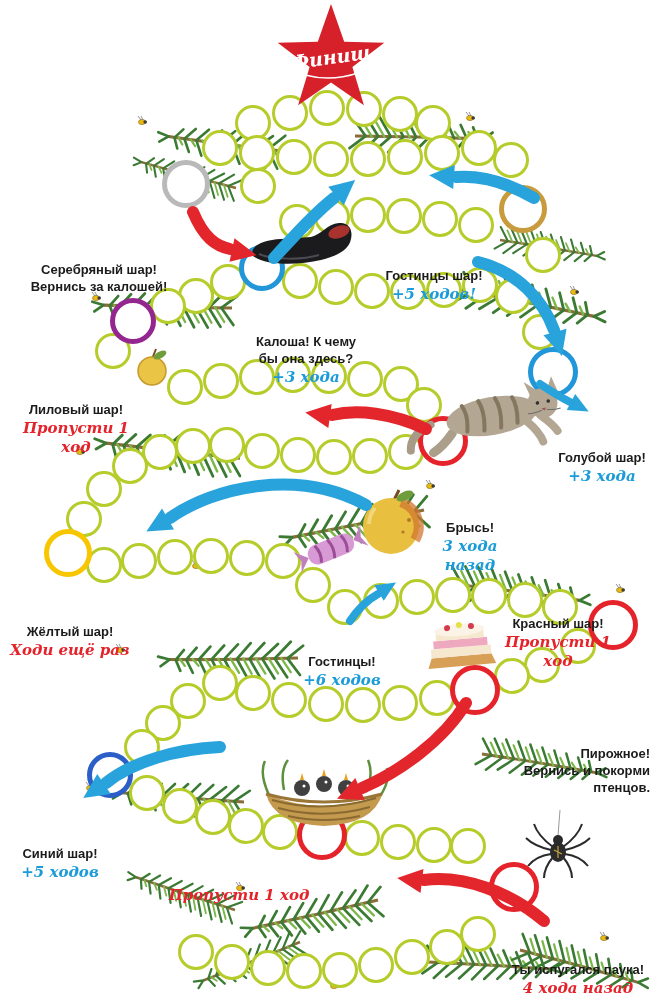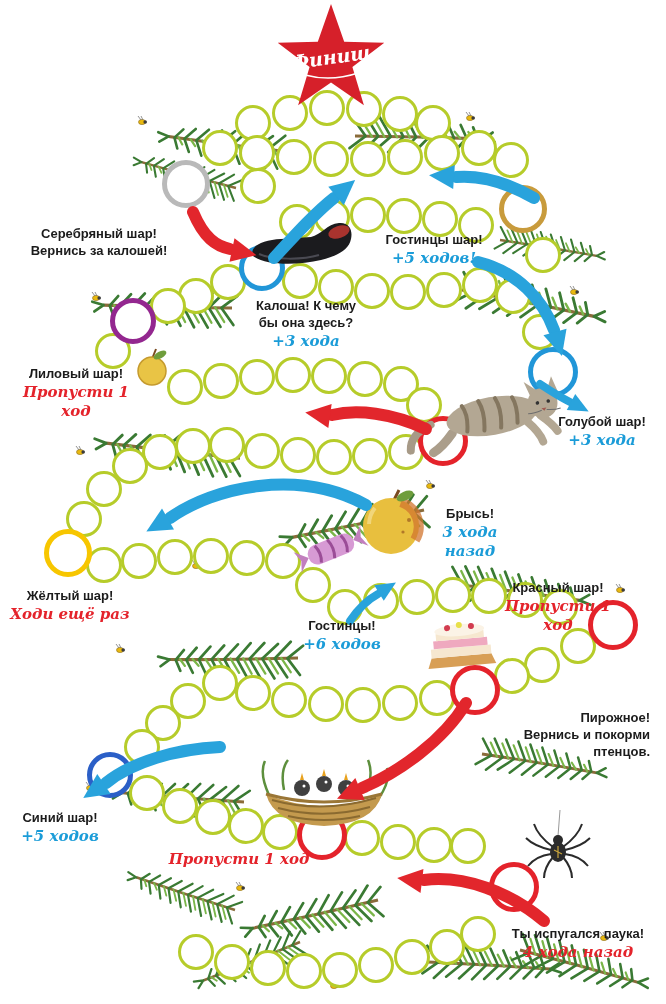--- a/index.html
+++ b/index.html
@@ -12,21 +12,21 @@
   #arrows{z-index:3;}
   #star-layer{z-index:4;}
   #callouts{position:absolute;left:0;top:0;width:666px;height:1004px;z-index:5;}
 
   .space{position:absolute;border-radius:50%;background:#fff;box-sizing:border-box;
          transform:translate(-50%,-50%);}
   .space.normal{border:3.5px solid var(--space-green);}
   .space.special{border:5px solid var(--space-green);display:flex;align-items:center;justify-content:center;}
   .start-label{color:var(--start-green);font:italic 700 15px "DejaVu Serif",serif;}
 
-  .callout{position:absolute;text-align:center;}
+  .callout{position:absolute;text-align:center;margin-top:36px;}
   .cl-k{color:#1b1b1b;font:600 13px/1.3 "Liberation Sans",sans-serif;}
   .cl-b{color:var(--action-blue);font:italic 700 15px/1.25 "DejaVu Serif",serif;}
   .cl-r{color:var(--action-red);font:italic 700 15px/1.25 "DejaVu Serif",serif;}
 
   .needle-d{stroke:#3a7a33;stroke-width:2.6;stroke-linecap:round;fill:none;}
   .needle-l{stroke:#7ab648;stroke-width:2.2;stroke-linecap:round;fill:none;}
 
   .ar{fill:none;stroke-width:12;stroke-linecap:round;}
   .ar.thin{stroke-width:8;}
   .ar-r{stroke:var(--arrow-red);}
@@ -356,21 +356,21 @@
         <div class="cl-b">+3 хода</div>
       </div>
       <div class="callout" style="left: 8px; top: 366px; width: 136px;">
         <div class="cl-k">Лиловый шар!</div>
         <div class="cl-r">Пропусти 1 ход</div>
       </div>
       <div class="callout" style="left: 543px; top: 414px; width: 118px;">
         <div class="cl-k">Голубой шар!</div>
         <div class="cl-b">+3 хода</div>
       </div>
-      <div class="callout" style="left: 420px; top: 506px; width: 100px;">
+      <div class="callout" style="left: 420px; top: 484px; width: 100px;">
         <div class="cl-k">Брысь!</div>
         <div class="cl-b">3 хода</div>
         <div class="cl-b">назад</div>
       </div>
       <div class="callout" style="left: 6px; top: 588px; width: 128px;">
         <div class="cl-k">Жёлтый шар!</div>
         <div class="cl-r">Ходи ещё раз</div>
       </div>
       <div class="callout" style="left: 286px; top: 618px; width: 112px;">
         <div class="cl-k">Гостинцы!</div>

